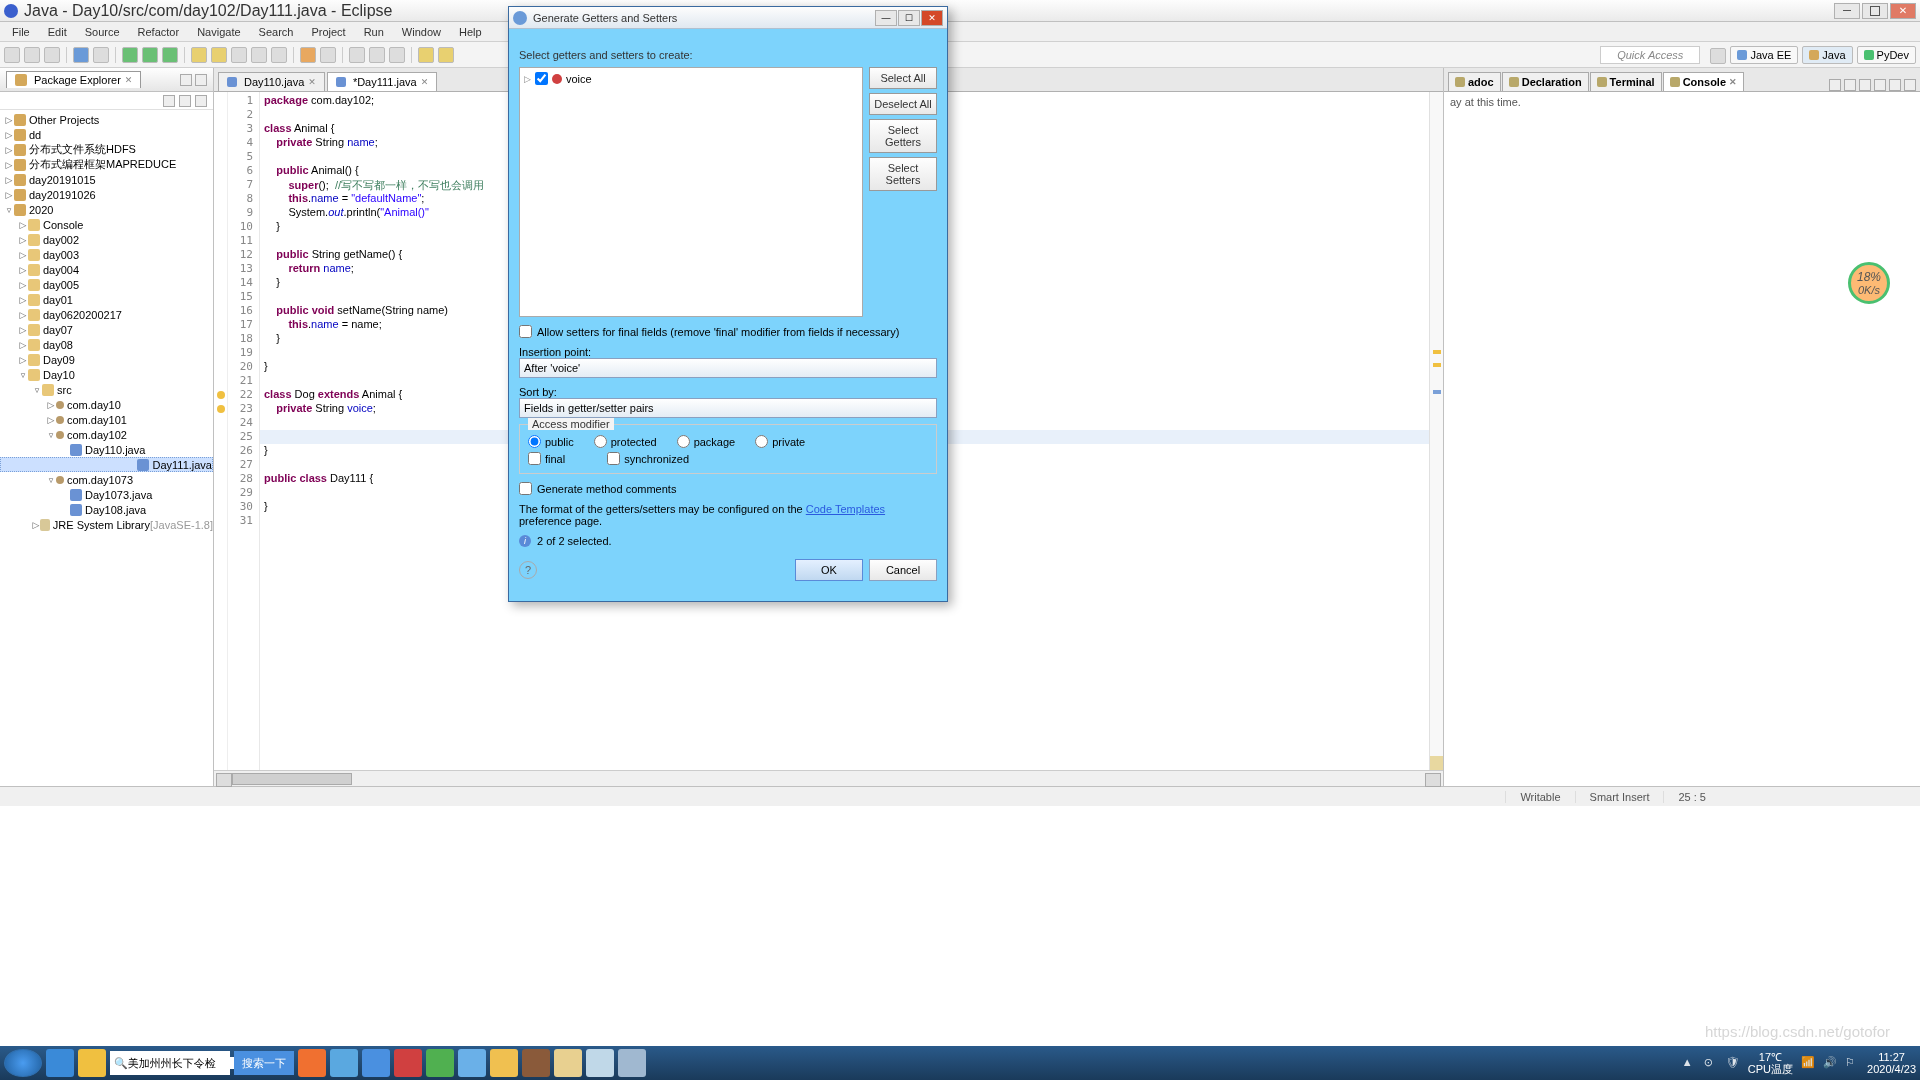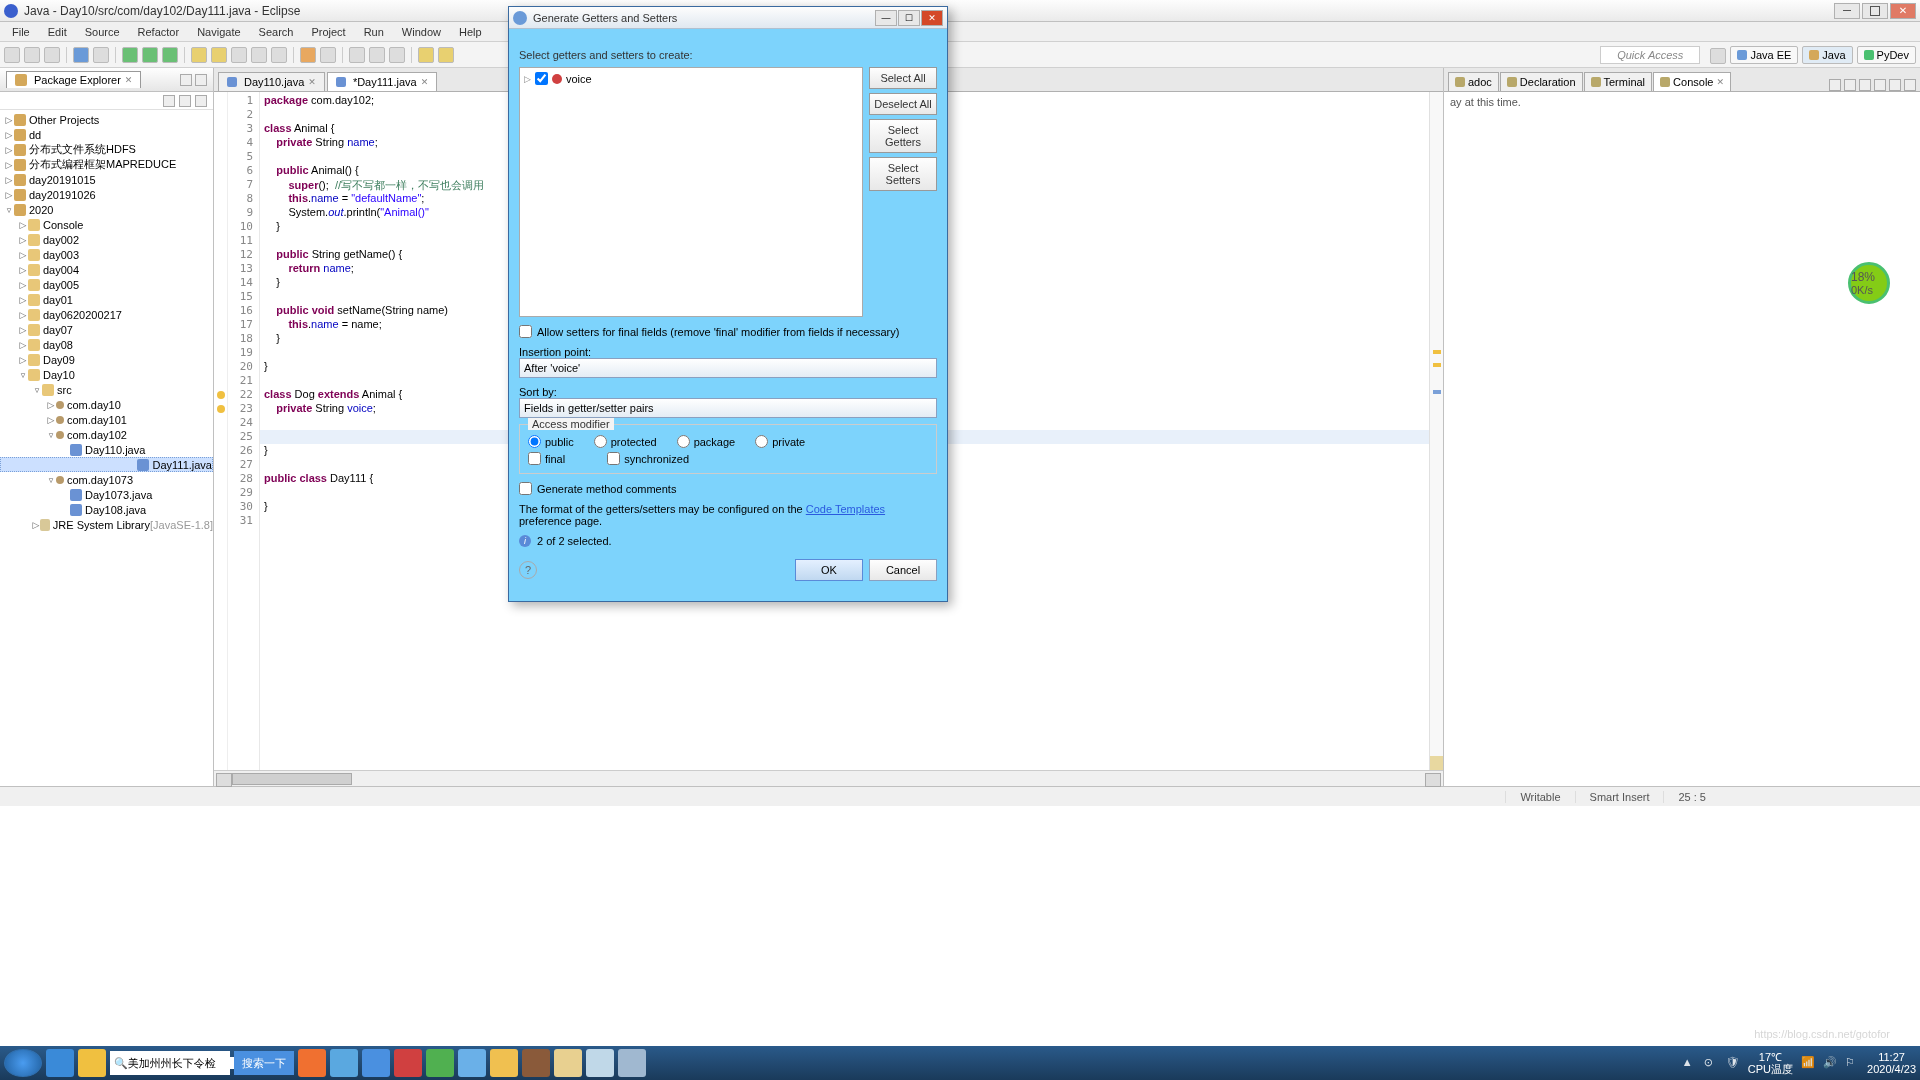--- a/index.html
+++ b/index.html
@@ -1,21 +1,21 @@
 <!DOCTYPE html>
 <html><head>
 <meta charset="utf-8">
 <style>
 * { box-sizing: border-box; margin: 0; padding: 0; font-family: "Segoe UI", Tahoma, sans-serif; font-size: 11px; }
 body { width: 1920px; height: 1080px; background: #fff; overflow: hidden; position: relative; }
 
 
 .titlebar { height: 22px; background: linear-gradient(#fdfdfd,#eaeaea); display: flex; align-items: center; padding: 0 4px; border-bottom: 1px solid #c0c0c0; }
 .titlebar .icon { width: 14px; height: 14px; background: #3a5fcd; border-radius: 50%; margin-right: 6px; }
-.titlebar .title { flex: 1; color: #333; font-size: 12px; }
+.titlebar .title { flex: 1; color: #333; font-size: 16px; }
 .winbtns { display: flex; gap: 2px; }
 .winbtn { width: 26px; height: 16px; background: #e8e8e8; border: 1px solid #b0b0b0; display: flex; align-items: center; justify-content: center; font-size: 10px; }
 .winbtn.close { background: #e07a65; color: #fff; }
 .winbtn.max::before { content:""; width:8px; height:8px; border:1px solid #555;}
 .winbtn.min::before { content:""; width:8px; height:1px; background:#555;}
 
 
 .menubar { height: 20px; background: #f0f0f0; display: flex; align-items: center; padding: 0 4px; gap: 2px; border-bottom: 1px solid #d0d0d0; }
 .menubar span { padding: 2px 8px; color: #333; }
 
@@ -81,21 +81,21 @@
 .hscroll::after{content:""; position:absolute; right:2px; top:2px; width:14px; height:12px; background:#ddd; border:1px solid #aaa;}
 .overview{width:14px; background:#f8f8f8; border-left:1px solid #e0e0e0; position:relative;}
 .ov-mark{position:absolute; left:3px; width:8px; height:4px;}
 .ov-mark.yellow{background:#f0c040;}
 .ov-mark.blue{background:#7aa0d8;}
 .ov-end{position:absolute; bottom:0; left:0; width:100%; height:14px; background:#e8d8a0;}
 
 
 .console-panel { width: 476px; display: flex; flex-direction: column; }
 .con-tabs { height: 24px; background: #e8e8e8; display: flex; align-items: flex-end; padding-left: 4px; border-bottom: 1px solid #b0b0b0; }
-.con-tab { border: 1px solid #aaa; border-bottom: none; padding: 3px 6px; display:flex; align-items:center; gap:3px; background: #f0f0f0; margin-right:1px;}
+.con-tab { border: 1px solid #aaa; border-bottom: none; padding: 3px 6px; display:flex; align-items:center; gap:3px; background: #f0f0f0; margin-right:1px;font-weight:bold;}
 .con-tab.active { background: #fff; }
 .con-tab .x { color: #888; font-size: 9px; }
 .con-tools { margin-left: auto; display:flex; gap:3px; padding:0 4px; align-items:center;}
 .con-body { flex: 1; padding: 4px 6px; color: #555; background:#fff;}
 
 
 .statusbar { height: 20px; background: #f0f0f0; border-top: 1px solid #c0c0c0; display: flex; align-items: center; }
 .statusbar .cell { padding: 0 14px; border-left: 1px solid #ddd; color: #555; }
 .statusbar .spacer { flex: 1; }
 
@@ -141,23 +141,23 @@
 .dlg-info-row { margin-top: 8px; display: flex; align-items: center; gap: 6px; }
 .dlg-info-row .i { width:12px; height:12px; background:#5a8ad8; border-radius:50%; color:#fff; text-align:center; line-height:12px; font-style:italic; font-size:9px;}
 .dlg-footer { display: flex; align-items: center; margin-top: 12px; }
 .dlg-footer .help { width: 18px; height: 18px; border: 1px solid #aaa; border-radius: 50%; text-align: center; line-height: 16px; color: #666; }
 .dlg-footer .sp { flex: 1; }
 .dlg-footer .btn { width: 68px; border: 1px solid #8aa0c0; padding: 4px 0; text-align: center; margin-left: 6px; }
 .dlg-footer .btn.ok { background: linear-gradient(#e4f0ff,#c0d8f0); border-color:#5a8ad8;}
 .dlg-footer .btn.cancel { background: linear-gradient(#fefefe,#e8e8e8); }
 
 
-.float-widget { position: absolute; right: 30px; top: 262px; width: 42px; height: 42px; border: 3px solid #4ac070; border-radius: 50%; background: #84cc16; display: flex; flex-direction: column; align-items: flex-start; justify-content: center; font-size: 10px; color:#555;}
+.float-widget { position: absolute; right: 30px; top: 262px; width: 42px; height: 42px; border: 3px solid #4ac070; border-radius: 50%; background: #fdba74; display: flex; flex-direction: column; align-items: center; justify-content: center; font-size: 10px; color:#555;font-style:italic;}
 .float-widget .pct{font-size:12px;}
-.watermark{position:absolute; right:30px; bottom:40px; color:#bbb; font-size:11px; opacity:0.6;margin-left:28px;}
+.watermark{position:absolute; right:30px; bottom:40px; color:#bbb; font-size:15px; opacity:0.6;margin-left:28px;}
 </style>
 </head>
 <body>
 
 <div class="titlebar">
   <div class="icon"></div>
   <div class="title">Java - Day10/src/com/day102/Day111.java - Eclipse</div>
   <div class="winbtns">
     <div class="winbtn min"></div>
     <div class="winbtn max"></div>

